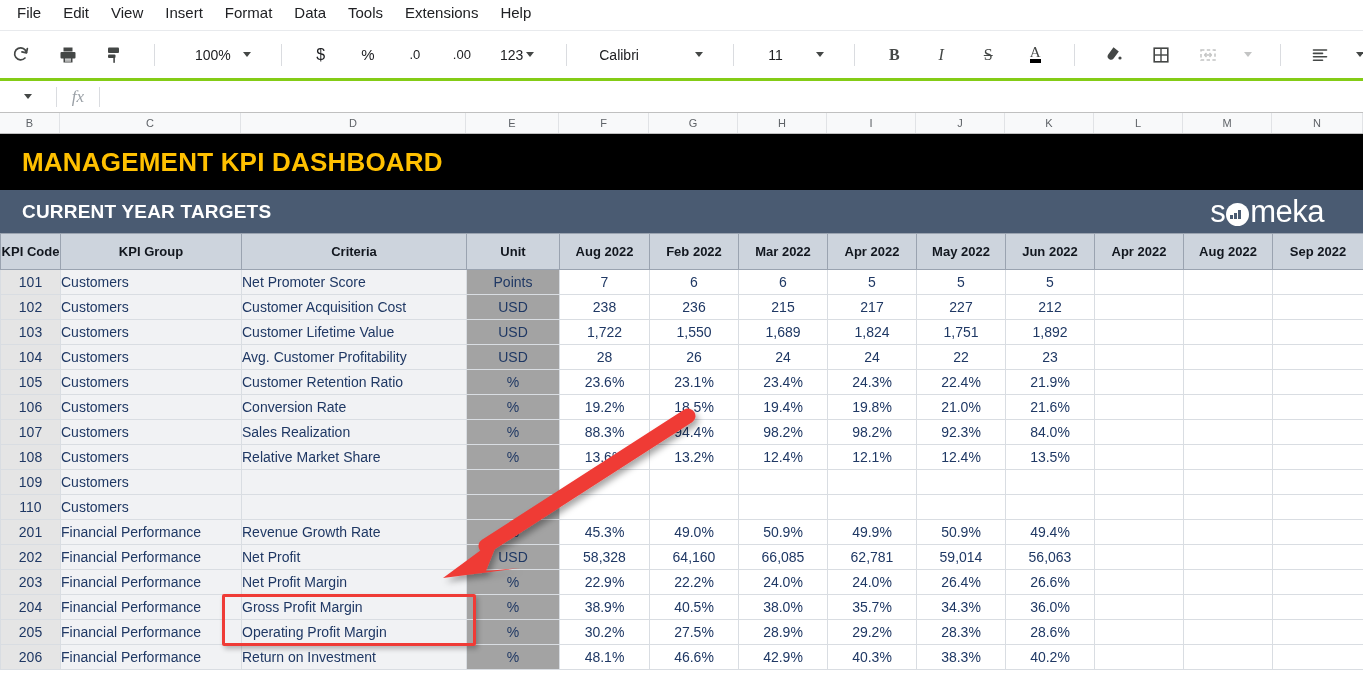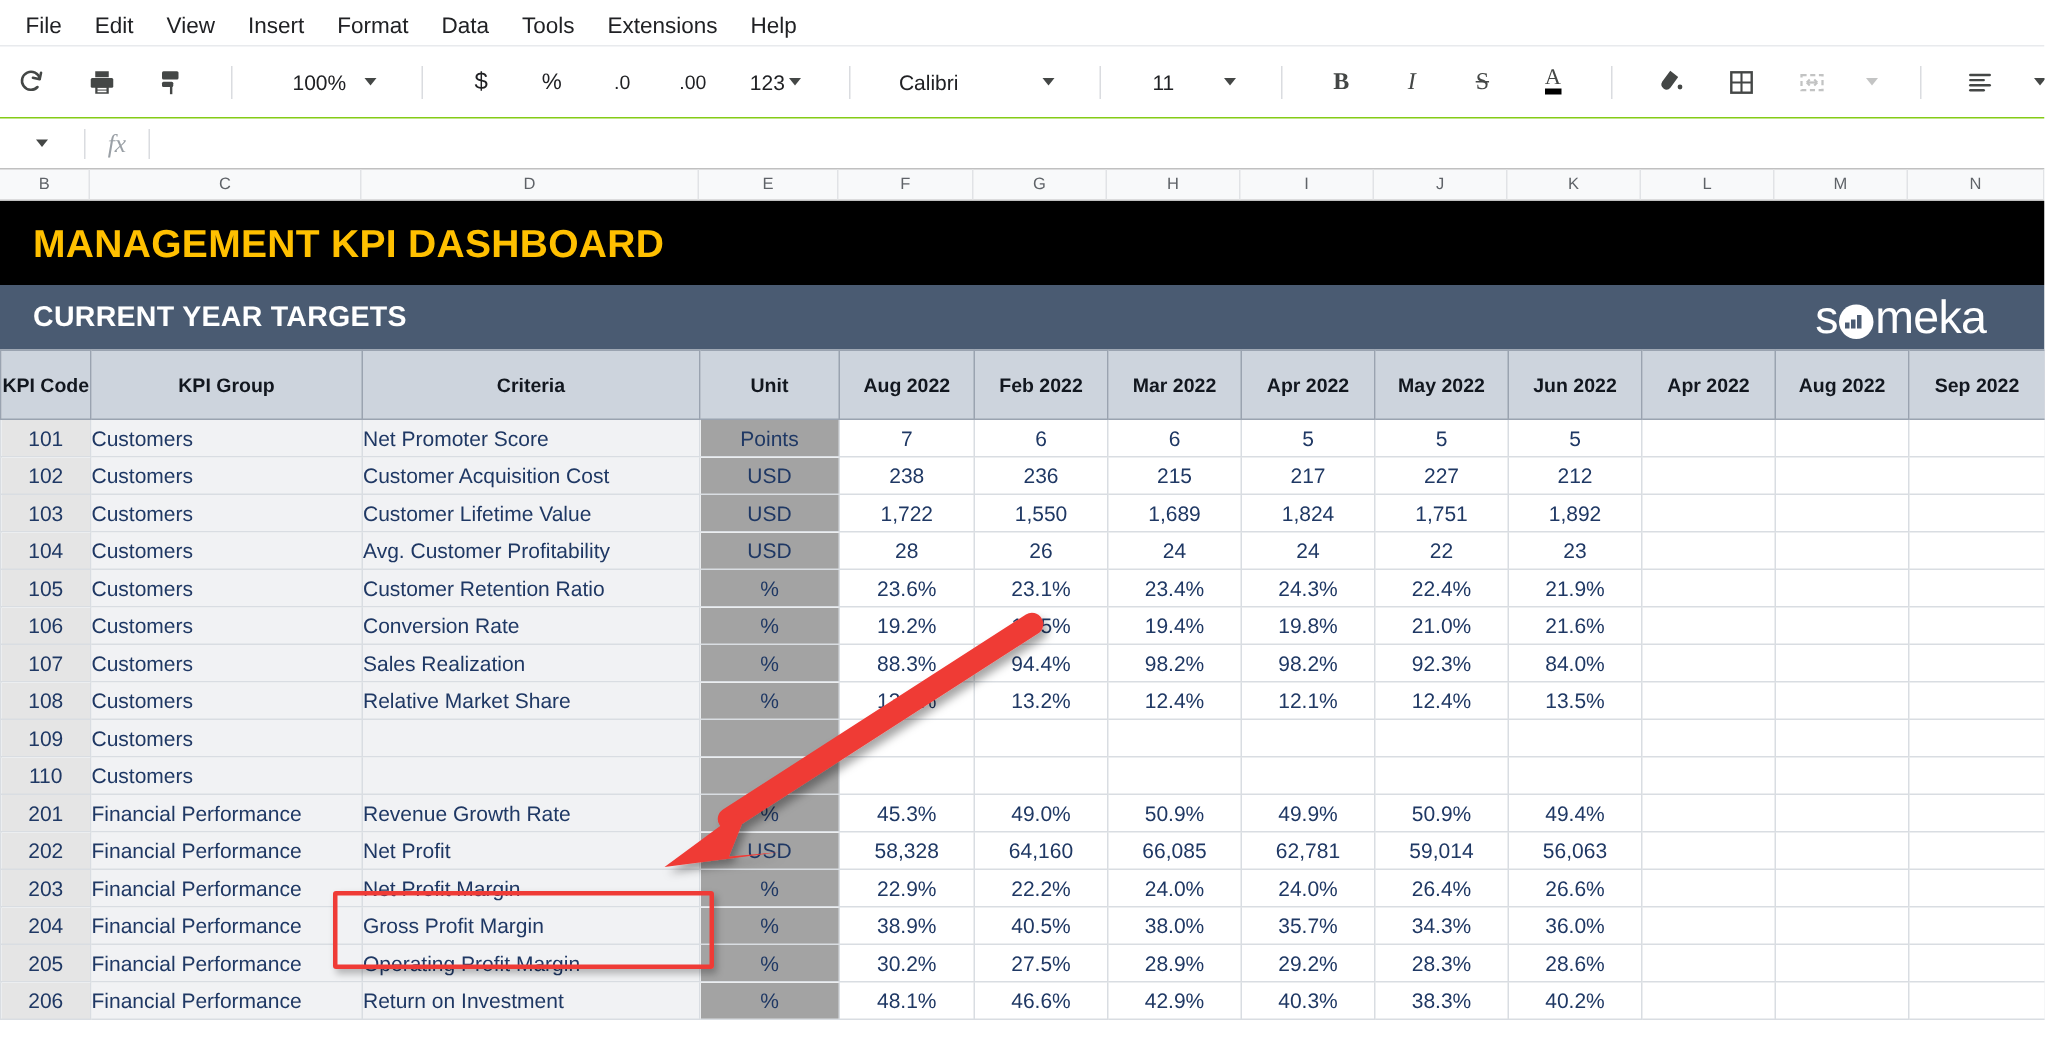--- a/index.html
+++ b/index.html
@@ -7,21 +7,21 @@
     width: 1363px; height: 699px;
     font-family: "Liberation Sans", sans-serif;
     background: #ffffff;
     overflow: hidden;
   }
 
   
   .menubar {
     height: 30px;
     display: flex;
-    align-items: flex-end;
+    align-items: flex-start;
     padding-left: 6px;
     background: #ffffff;
   }
   .menu-item {
     font-size: 15px;
     color: #202124;
     padding: 4px 11px;
     border-radius: 4px;
     white-space: nowrap;
     cursor: default;
@@ -89,21 +89,21 @@
     font-family:"Liberation Serif", serif;
   }
   .dim { opacity: .32; }
   .decnum { font-size: 13px; position: relative; }
 
   
   .formulabar {
     height: 34px;
     display: flex;
     align-items: center;
-    border-top: 1px solid #84cc16;
+    border-top: 3px solid #84cc16;
     background: #ffffff;
   }
   .namebox {
     width: 56px; height: 34px;
     display:flex; align-items:center; justify-content:center;
   }
   .fb-sep { width:1px; height:20px; background:#dadce0; }
   .fx { width: 42px; text-align:center; font-family:"Liberation Serif", serif;
         font-style: italic; font-size: 17px; color: #9aa0a6; }
   .fb-input { flex:1; height:34px; }
@@ -176,21 +176,21 @@
   .logo-o::after  { left: 12px; height: 9px; }
   .logo-o i {
     position:absolute; left: 4px; bottom: 7px; width:2.5px; height:4px;
     background:#4a5b72; display:block;
   }
 
   
   table.kpi { border-collapse: collapse; table-layout: fixed; width: 1363px; }
   table.kpi td, table.kpi th { padding: 0; }
   .hdr-row th {
-    height: 46px;
+    height: 36px;
     background: #cdd4dd;
     border: 1px solid #9aa3b0;
     color: #12171f;
     font-size: 13px;
     font-weight: bold;
     text-align: center;
     line-height: 15px;
   }
   .data-row td {
     height: 25px;

